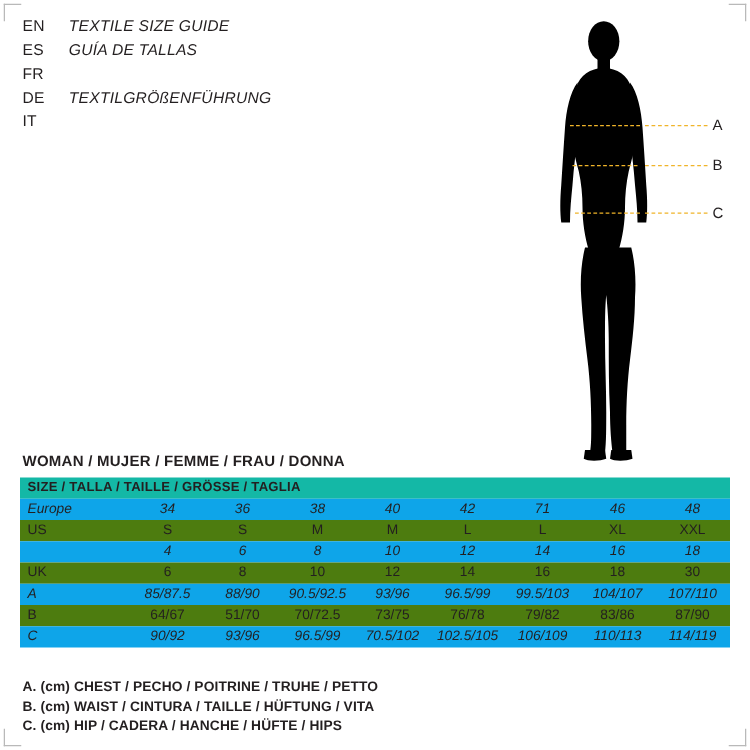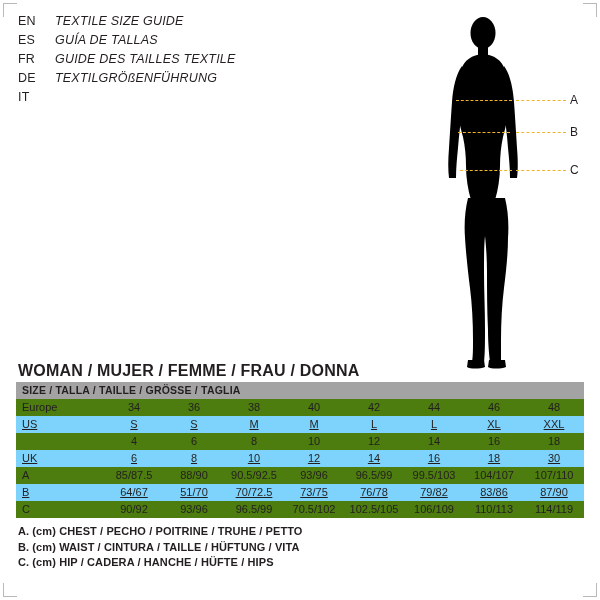--- a/index.html
+++ b/index.html
@@ -70,21 +70,21 @@
     font-size: 12px;
     color: #231f20;
     font-family: "Liberation Sans", sans-serif;
   }
 
   
   .woman-title {
     position: absolute;
     left: 18px;
     top: 362px;
-    font-size: 16px;
+    font-size: 12px;
     font-weight: bold;
     letter-spacing: 0.2px;
     color: #231f20;
   }
 
   
   .table-wrap {
     position: absolute;
     left: 16px;
     top: 382px;
@@ -101,38 +101,38 @@
     padding: 0;
     line-height: 17px;
     text-align: center;
     color: #231f20;
   }
   table.size-table td.rowhead {
     text-align: left;
     padding-left: 6px;
   }
   tr.head-row td {
-    background: #a3a3a3;
+    background: #14b8a6;
     font-weight: bold;
     font-size: 10.5px;
     letter-spacing: 0.2px;
   }
   tr.shade td {
+    background: #0ea5e9;
+    font-style: italic;
+  }
+  tr.plain td {
     background: #4d7c0f;
   }
-  tr.plain td {
-    background: #7dd3fc;
-    text-decoration: underline;
-  }
 
   
   .notes {
     position: absolute;
     left: 18px;
-    top: 524px;
+    top: 543px;
     width: 460px;
   }
   .note {
     font-size: 11px;
     font-weight: bold;
     line-height: 15.5px;
     letter-spacing: 0.1px;
     color: #231f20;
   }
 
@@ -164,21 +164,20 @@
     <div class="lang-row">
       <span class="lang-code">EN</span>
       <span class="lang-text">TEXTILE SIZE GUIDE</span>
     </div>
     <div class="lang-row">
       <span class="lang-code">ES</span>
       <span class="lang-text">GUÍA DE TALLAS</span>
     </div>
     <div class="lang-row">
       <span class="lang-code">FR</span>
-      <span class="lang-text">GUIDE DES TAILLES TEXTILE</span>
     </div>
     <div class="lang-row">
       <span class="lang-code">DE</span>
       <span class="lang-text">TEXTILGRÖßENFÜHRUNG</span>
     </div>
     <div class="lang-row">
       <span class="lang-code">IT</span>
     </div>
   </div>
 
@@ -264,21 +263,21 @@
           <td class="rowhead" colspan="9">SIZE / TALLA / TAILLE / GRÖSSE / TAGLIA</td>
         </tr>
 
         <tr class="shade">
           <td class="rowhead">Europe</td>
           <td>34</td>
           <td>36</td>
           <td>38</td>
           <td>40</td>
           <td>42</td>
-          <td>44</td>
+          <td>71</td>
           <td>46</td>
           <td>48</td>
         </tr>
 
         <tr class="plain">
           <td class="rowhead">US</td>
           <td>S</td>
           <td>S</td>
           <td>M</td>
           <td>M</td>

